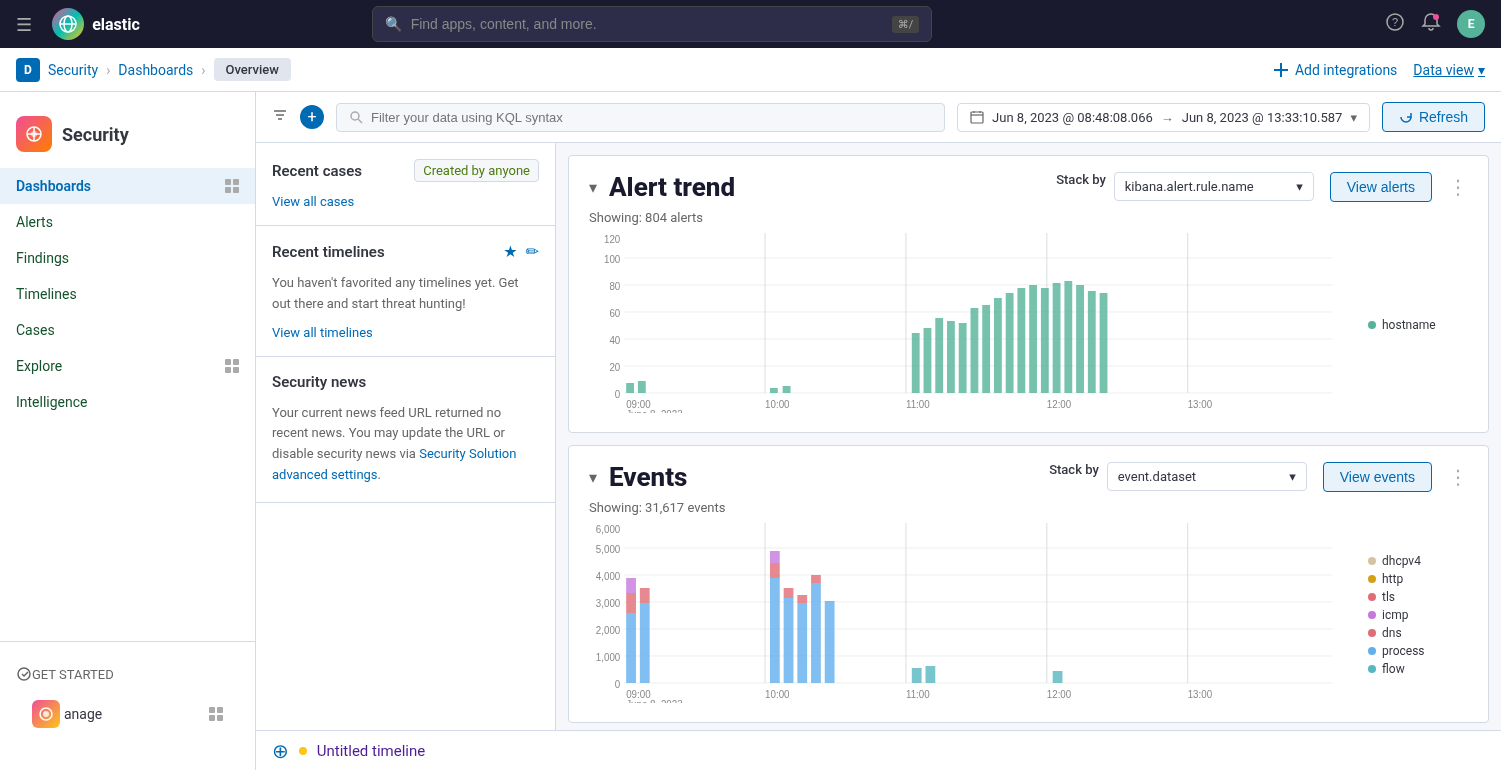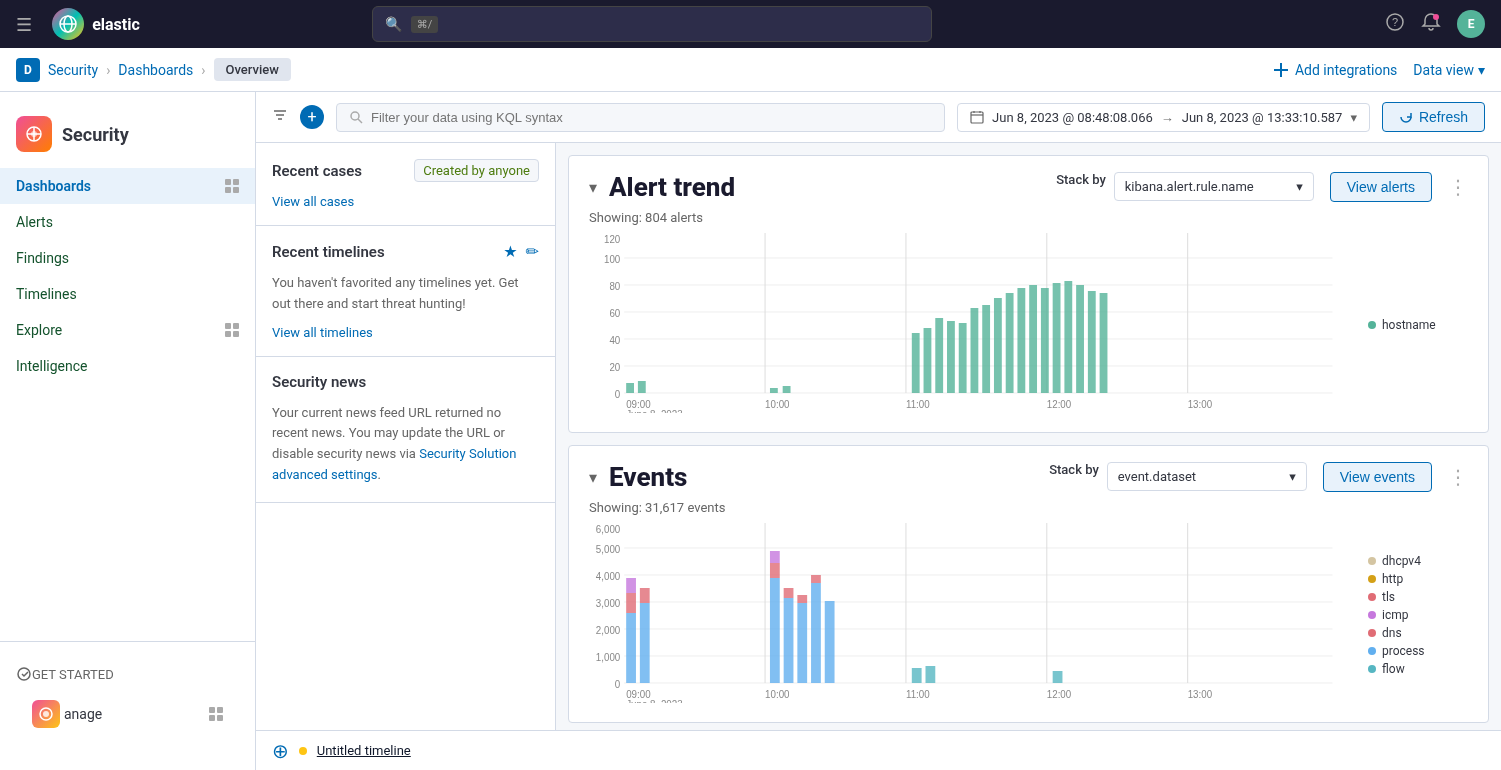--- a/index.html
+++ b/index.html
@@ -18,21 +18,21 @@
     .nav-icon { color: #aaa; cursor: pointer; font-size: 18px; position: relative; }
     .nav-avatar { width: 28px; height: 28px; background: #54b399; border-radius: 50%; display: flex; align-items: center; justify-content: center; color: white; font-weight: bold; font-size: 12px; cursor: pointer; }
 
     
     .breadcrumb-bar { background: white; height: 44px; display: flex; align-items: center; padding: 0 16px; gap: 8px; border-bottom: 1px solid #d3dae6; }
     .breadcrumb-item { color: #006bb4; cursor: pointer; font-size: 14px; }
     .breadcrumb-arrow { color: #aaa; }
     .breadcrumb-current { background: #e0e5ee; padding: 4px 12px; border-radius: 4px; font-size: 13px; font-weight: 500; }
     .breadcrumb-actions { margin-left: auto; display: flex; align-items: center; gap: 16px; }
     .add-integrations { color: #006bb4; cursor: pointer; display: flex; align-items: center; gap: 6px; font-size: 14px; }
-    .data-view { color: #006bb4; cursor: pointer; display: flex; align-items: flex-end; gap: 4px; font-size: 14px; }
+    .data-view { color: #006bb4; cursor: pointer; display: flex; align-items: flex-end; gap: 4px; font-size: 14px; text-decoration: underline; }
 
     
     .main-layout { display: flex; height: calc(770px - 92px); }
 
     
     .sidebar { width: 256px; background: white; border-right: 1px solid #d3dae6; display: flex; flex-direction: column; padding: 16px 0; overflow-y: auto; flex-shrink: 0; }
     .sidebar-header { display: flex; align-items: center; gap: 10px; padding: 8px 16px 16px; }
     .sidebar-logo { width: 36px; height: 36px; background: linear-gradient(135deg, #f04e98 0%, #ff7e00 100%); border-radius: 8px; display: flex; align-items: center; justify-content: center; color: white; font-size: 16px; }
     .sidebar-title { font-size: 18px; font-weight: 700; color: #343741; }
     .sidebar-nav { flex: 1; }
@@ -82,21 +82,21 @@
     .chart-body { padding: 0 20px 16px; display: flex; gap: 16px; }
     .chart-svg-area { flex: 1; min-height: 160px; }
     .chart-legend { display: flex; flex-direction: column; gap: 4px; min-width: 100px; justify-content: center; }
     .legend-item { display: flex; align-items: center; gap: 6px; font-size: 12px; color: #343741; white-space: nowrap; }
     .legend-dot { width: 8px; height: 8px; border-radius: 50%; flex-shrink: 0; }
 
     
     .timeline-bar { position: fixed; bottom: 0; left: 256px; right: 0; height: 40px; background: white; border-top: 1px solid #d3dae6; display: flex; align-items: center; padding: 0 16px; gap: 10px; }
     .timeline-add { color: #006bb4; cursor: pointer; font-size: 20px; }
     .timeline-dot { width: 8px; height: 8px; background: #fec514; border-radius: 50%; }
-    .timeline-label { color: #0f172a; cursor: pointer; font-size: 13px; text-decoration: underline; }
+    .timeline-label { color: #4c1d95; cursor: pointer; font-size: 15px; }
 
     
     svg text { font-family: -apple-system, BlinkMacSystemFont, 'Segoe UI', sans-serif; }
   </style>
 </head>
 <body>
 
 <div class="top-nav">
   <span class="hamburger">☰</span>
   <div class="elastic-logo">
@@ -104,20 +104,21 @@
       <svg width="20" height="20" viewBox="0 0 20 20">
           <circle cx="10" cy="10" r="8" fill="none" stroke="white" stroke-width="1.5"></circle>
           <ellipse cx="10" cy="10" rx="4" ry="8" fill="none" stroke="white" stroke-width="1.5"></ellipse>
           <line x1="2" y1="10" x2="18" y2="10" stroke="white" stroke-width="1.5"></line>
         </svg>
     </div>
     <span style="color:white;font-size:16px;font-weight:700;">elastic</span>
   </div>
   <div class="search-bar">
     <span style="color:#888;">🔍</span>
+    <input type="text" placeholder="Find apps, content, and more." style="">
     <span class="search-kbd">⌘/</span>
   </div>
   <div class="nav-icons">
     <span class="nav-icon">
       <svg width="20" height="20" viewBox="0 0 20 20" fill="none">
           <circle cx="10" cy="10" r="8" stroke="#aaa" stroke-width="1.5"></circle>
           <text x="10" y="14" text-anchor="middle" fill="#aaa" font-size="11">?</text>
         </svg>
     </span>
     <span class="nav-icon">
@@ -179,20 +180,23 @@
       <div class="sidebar-item">
         <span>Alerts</span>
       </div>
       <div class="sidebar-item">
         <span>Findings</span>
       </div>
       <div class="sidebar-item">
         <span>Timelines</span>
       </div>
       <div class="sidebar-item">
+        <span>Cases</span>
+      </div>
+      <div class="sidebar-item">
         <span>Explore</span>
         <div class="grid-icon">
           <span></span>
             <span></span>
             <span></span>
             <span></span>
         </div>
       </div>
       <div class="sidebar-item">
         <span>Intelligence</span>

